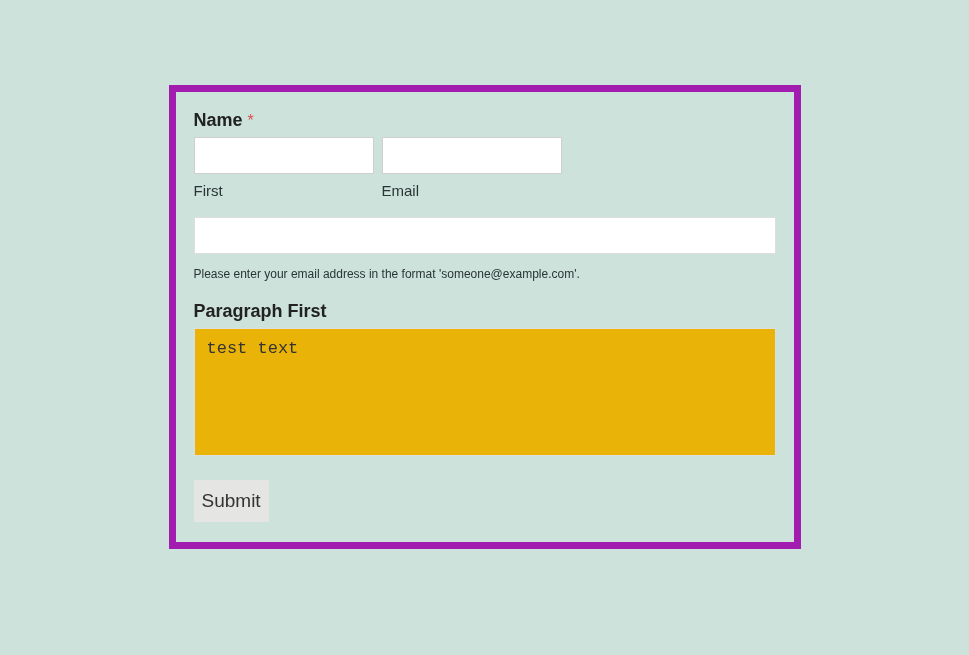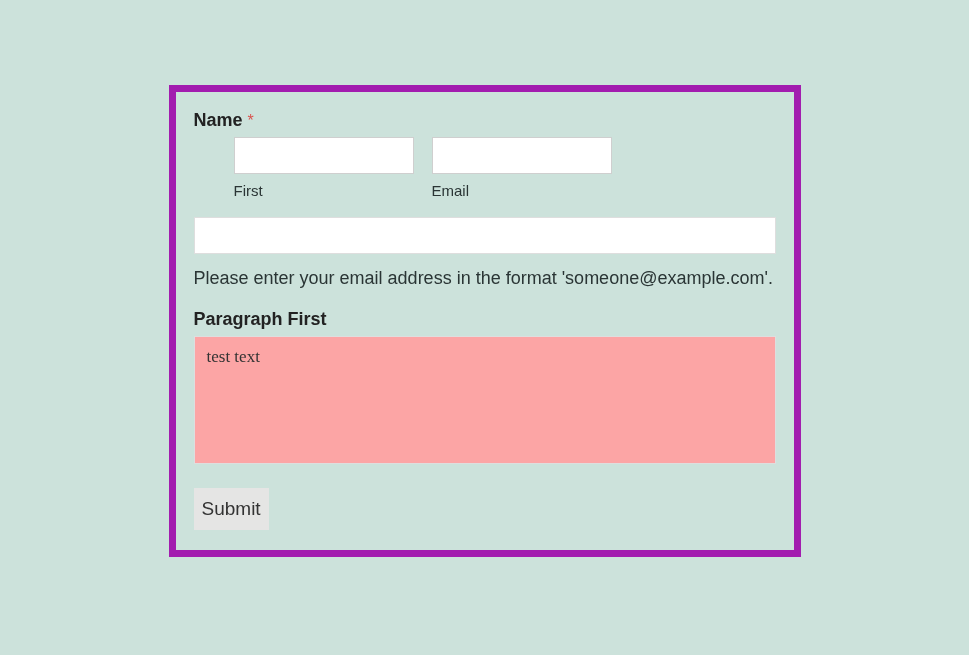--- a/index.html
+++ b/index.html
@@ -32,22 +32,21 @@
       display: block;
       margin-bottom: 6px;
     }
     .required-mark {
       color: #d9534f;
       font-weight: 400;
       font-size: 16px;
     }
     .name-row {
       display: flex;
-      gap: 18px;
-      margin-left: 40px;
+      gap: 8px;
     }
     .name-sub {
       display: flex;
       flex-direction: column;
     }
     .name-sub input {
       width: 180px;
       height: 37px;
       border: 1px solid #cfcfcf;
       background: #fff;
@@ -63,39 +62,39 @@
     .email-input {
       width: 100%;
       height: 37px;
       border: 1px solid #dedede;
       background: #fff;
       font-size: 15px;
       padding: 0 10px;
       outline: none;
     }
     .hint-text {
-      font-size: 18px;
+      font-size: 12px;
       color: #2a3535;
       margin-top: 12px;
       line-height: 1.4;
     }
     .paragraph-field-group {
       margin-bottom: 14px;
     }
     .paragraph-input {
       width: 100%;
       height: 128px;
       border: 1px solid #dedede;
-      background: #fca5a5;
+      background: #eab308;
       font-size: 17px;
       color: #333;
       padding: 10px 12px;
       outline: none;
       resize: none;
-      font-family: Liberation Serif, serif;
+      font-family: Liberation Mono, monospace;
     }
     .submit-button {
       background-color: #e5e5e4;
       border: none;
       font-size: 19px;
       color: #333;
       padding: 10px 8px;
       cursor: pointer;
       font-family: inherit;
       margin-top: 6px;

